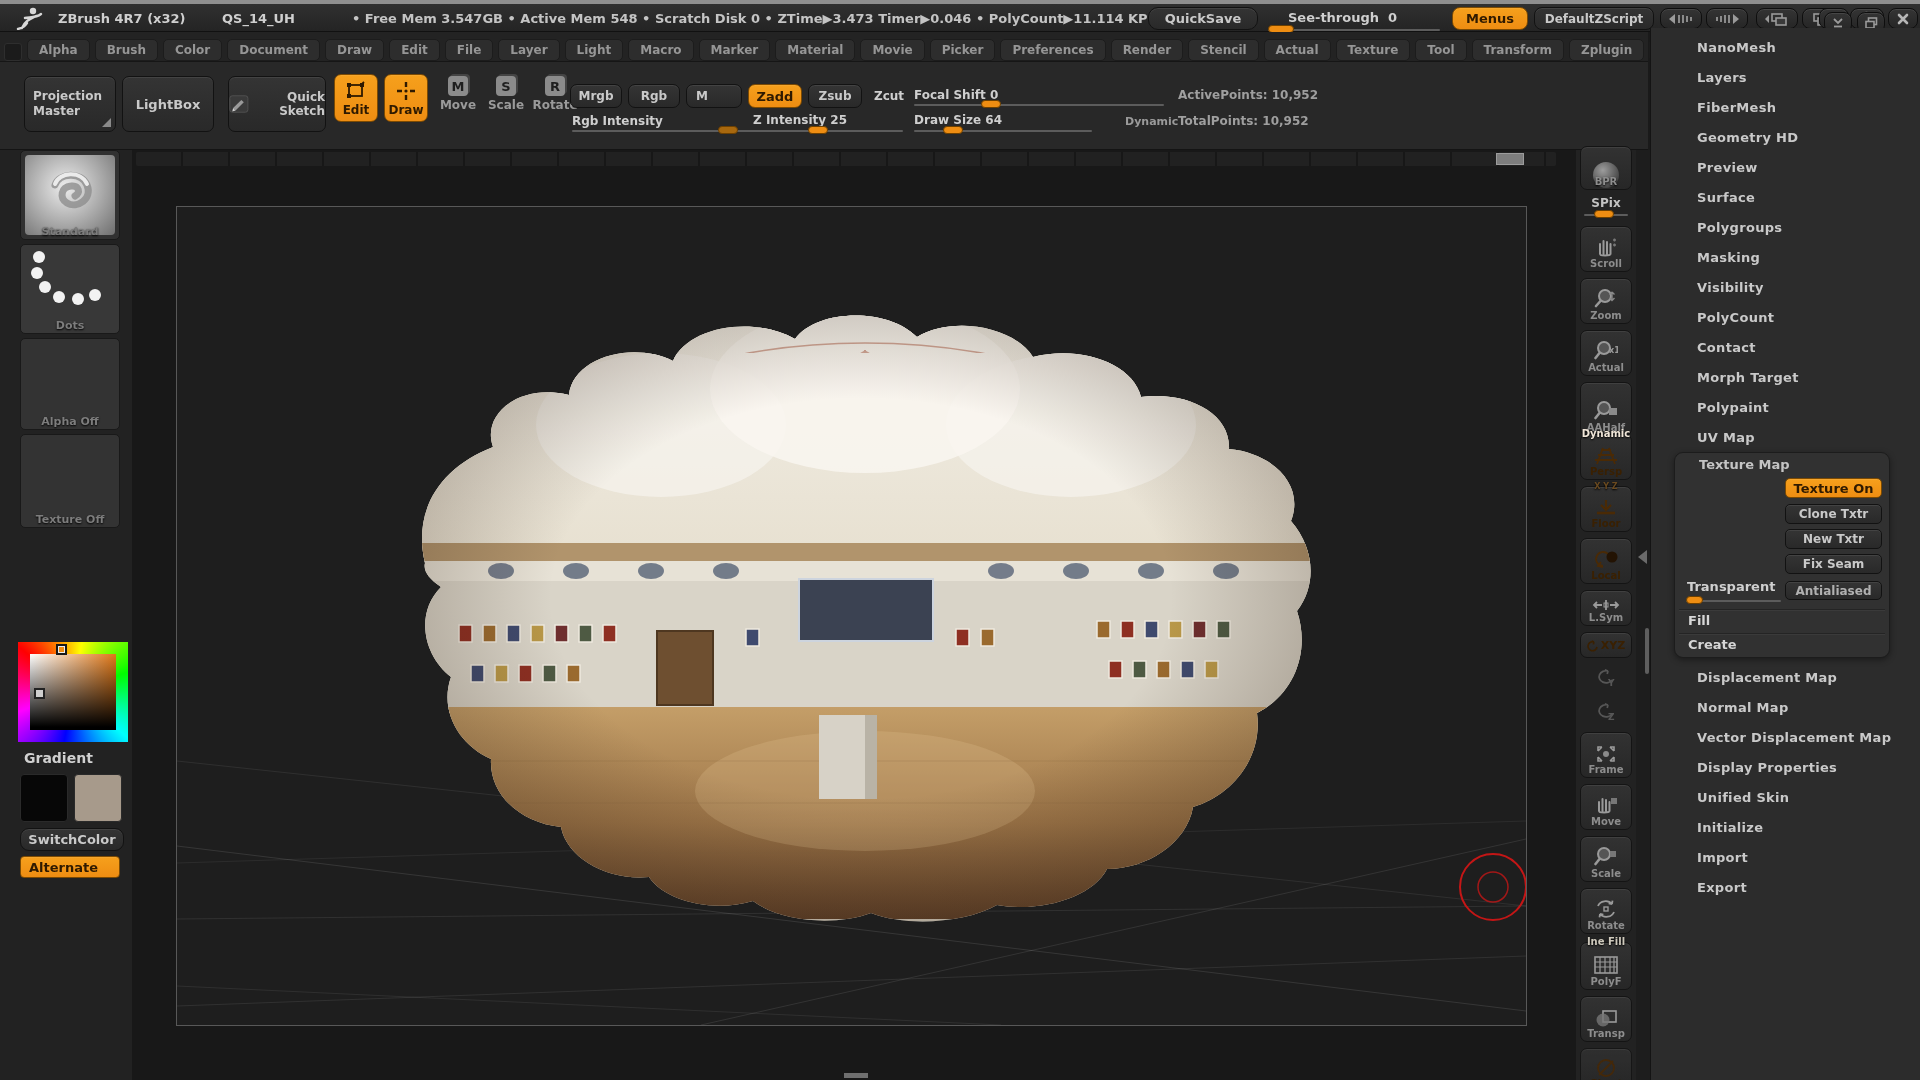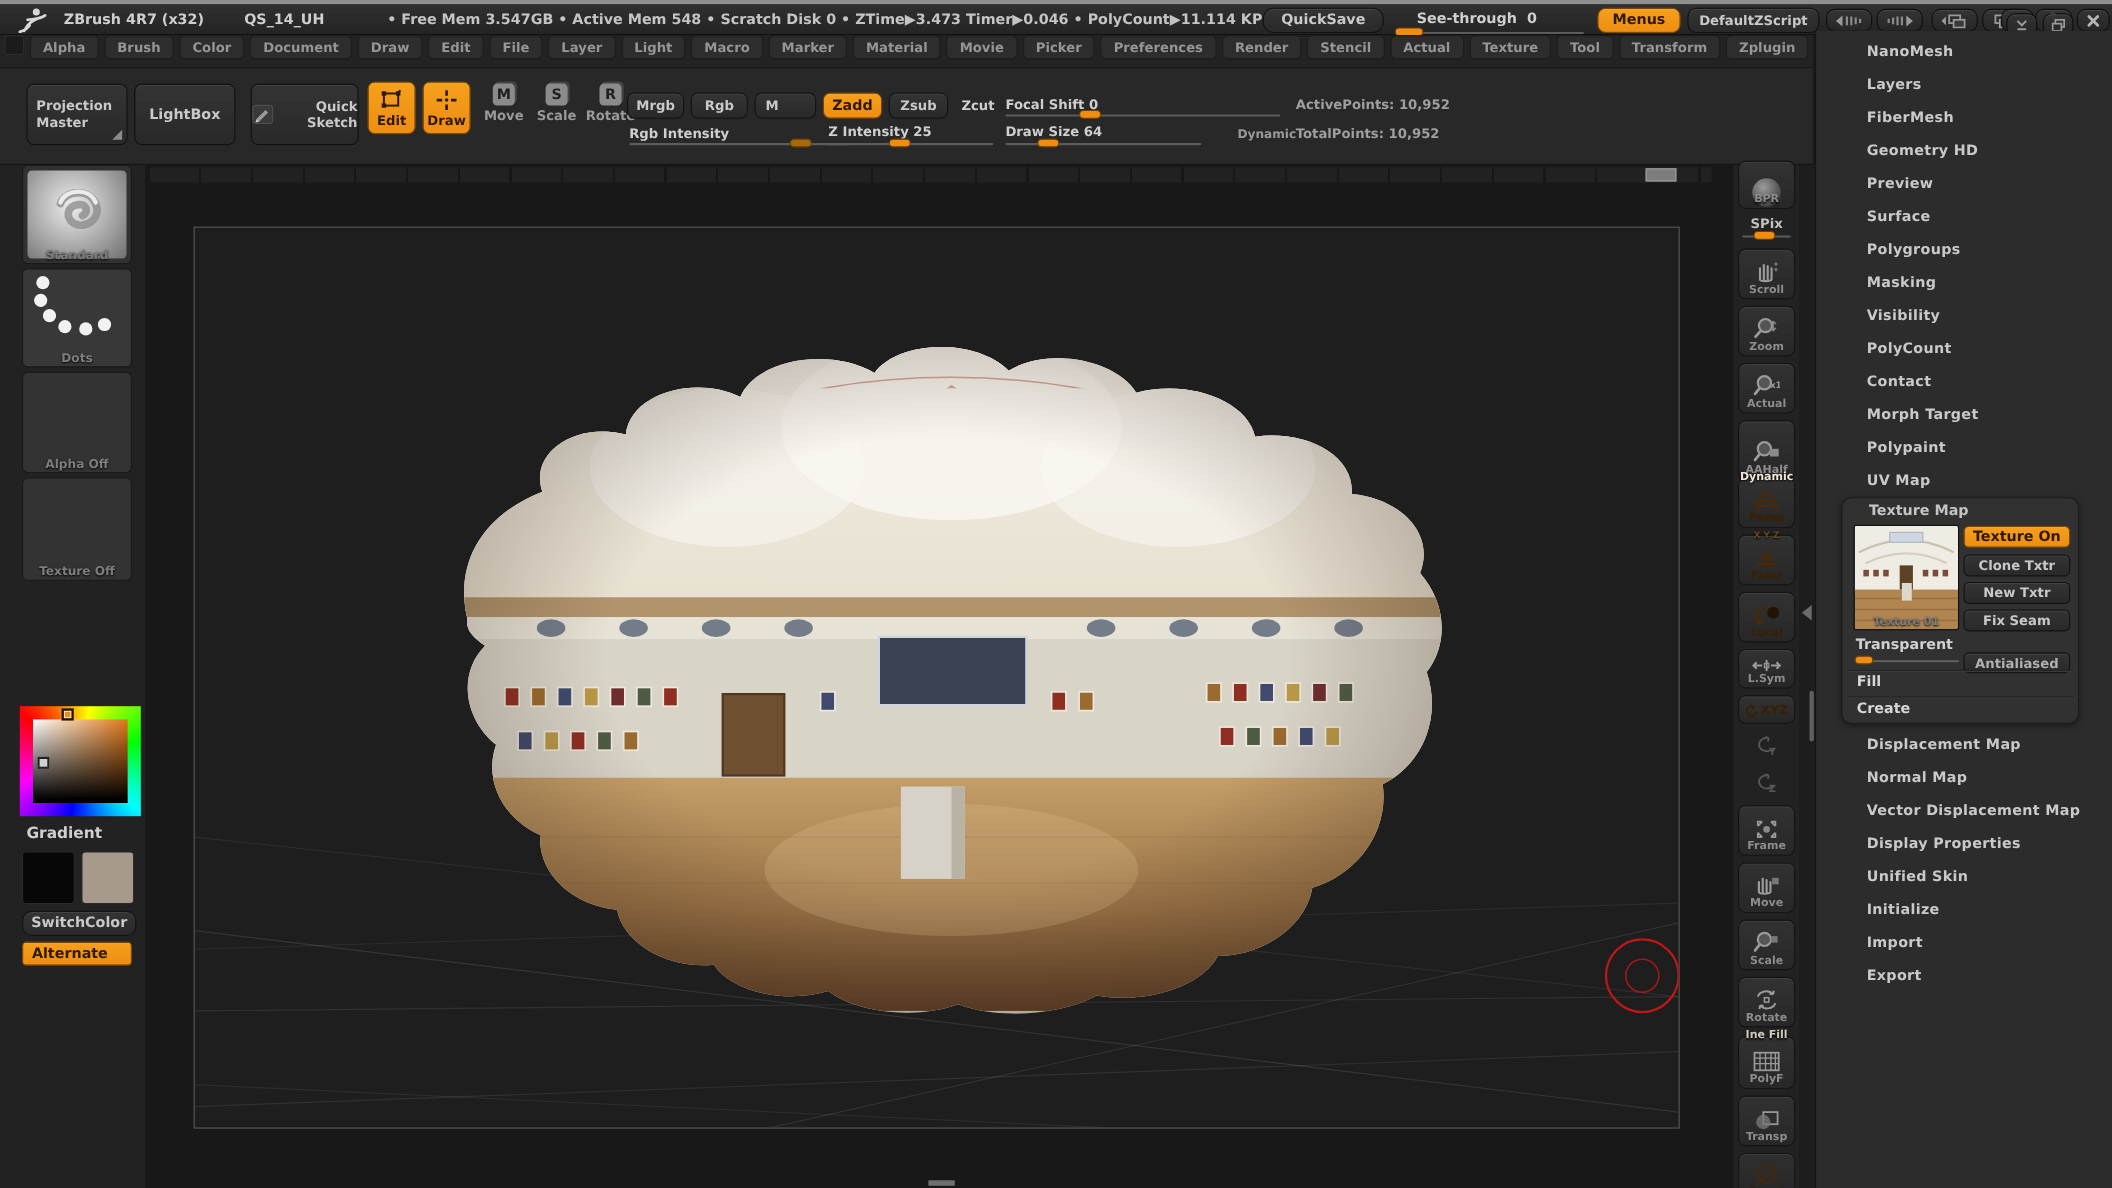--- a/index.html
+++ b/index.html
@@ -15,21 +15,21 @@
 .dim{color:#5d5d5d}
 .track{position:absolute;height:2px;background:#5c5c5c;border-radius:1px}
 .handle{position:absolute;width:20px;height:8px;border-radius:4px;background:var(--accent);border:1px solid #6d4000}
 
 #topstrip{left:0;top:0;width:1920px;height:4px;background:#8f8f8f}
 #titlebar{left:0;top:4px;width:1920px;height:28px;background:linear-gradient(#303030,#242424);border-bottom:1px solid #111}
 #titlebar .t{font-size:13px;color:#cfcfcf}
 .winbtn{background:linear-gradient(#343434,#262626);border:1px solid #0e0e0e;border-radius:8px;
   display:flex;align-items:center;justify-content:center;box-shadow:inset 0 1px 0 rgba(255,255,255,.09)}
 
-#menubar{left:0;top:32px;width:1648px;height:30px;background:#232323;display:flex;align-items:flex-start;gap:5px;padding-left:4px;border-bottom:1px solid #161616}
+#menubar{left:0;top:32px;width:1648px;height:30px;background:#232323;display:flex;align-items:flex-end;gap:5px;padding-left:4px;border-bottom:1px solid #161616}
 .mtab{background:#2d2d2d;border:1px solid #1c1c1c;border-radius:5px;padding:3px 11px;font-size:12px;color:#969696}
 
 #topshelf{left:0;top:62px;width:1648px;height:88px;background:#282828;border-bottom:1px solid #141414}
 .shlabel{position:absolute;font-size:12px;color:#cfcfcf;white-space:nowrap}
 .chip{position:absolute;display:flex;flex-direction:column;align-items:center;gap:2px;color:#9a9a9a;font-size:12px}
 .chipbox{width:20px;height:20px;background:#8b8b8b;color:#1f1f1f;border-radius:4px;display:flex;align-items:center;justify-content:center;font-size:13px;box-shadow:2px -2px 0 rgba(120,120,120,.35)}
 .toolbtn{position:absolute;display:flex;flex-direction:column;align-items:center;justify-content:center;gap:1px;font-size:12px}
 
 .thumb{position:absolute;left:20px;width:100px;background:#313131;border:1px solid #191919;border-radius:5px;overflow:hidden}
 .tlabel{position:absolute;left:0;right:0;bottom:1px;text-align:center;font-size:11px;color:#7d7d7d;text-shadow:0 1px 2px #000}
@@ -606,58 +606,37 @@
       <div class="pitem">Display Properties</div>
       <div class="pitem">Unified Skin</div>
       <div class="pitem">Initialize</div>
       <div class="pitem">Import</div>
       <div class="pitem">Export</div>
     </div>
   </div>
 
   <div class="abs" id="texmap">
     <div class="lbl" style="left:24px;top:4px;font-size:13px;color:#c4c4c4">Texture Map</div>
-    <div class="abs" style="left:10px;top:24px;width:96px;height:96px;background:#242424;border:1px solid #101010;border-radius:3px;overflow:hidden">
-      <svg width="94" height="94" viewBox="0 0 94 94">
-        <rect x="0" y="0" width="94" height="60" fill="#efece4"></rect>
-        <path d="M4 24 Q47 2 90 24" fill="none" stroke="#c9c2b2" stroke-width="2"></path>
-        <path d="M10 34 Q47 16 84 34" fill="none" stroke="#d6cfc0" stroke-width="2"></path>
-        <rect x="32" y="6" width="30" height="9" fill="#cfd8e2" stroke="#a9b4c2"></rect>
-        <rect x="41" y="36" width="12" height="22" fill="#5d4226"></rect>
-        <g fill="#7a4a3a">
-            <rect x="8" y="40" width="5" height="6"></rect>
-            <rect x="17" y="40" width="5" height="6"></rect>
-            <rect x="26" y="40" width="5" height="6"></rect>
-            <rect x="62" y="40" width="5" height="6"></rect>
-            <rect x="71" y="40" width="5" height="6"></rect>
-            <rect x="80" y="40" width="5" height="6"></rect>
-          </g>
-        <rect x="0" y="58" width="94" height="36" fill="#b08550"></rect>
-        <path d="M0 66 H94 M0 76 H94 M0 86 H94" stroke="#96703f" stroke-width="1.4"></path>
-        <rect x="43" y="52" width="9" height="16" fill="#ddd8cd"></rect>
-      </svg>
-      <div class="tlabel" style="font-size:10px">Texture 01</div>
-    </div>
     <div class="btn org tmbtn" style="top:25px;font-size:13px">
         <span>Texture On</span>
       </div>
     <div class="btn tmbtn" style="top:51px">
         <span>Clone Txtr</span>
       </div>
     <div class="btn tmbtn" style="top:76px">
         <span>New Txtr</span>
       </div>
     <div class="btn tmbtn" style="top:101px">
         <span>Fix Seam</span>
       </div>
 
     <div class="lbl" style="left:12px;top:126px;font-size:13px;color:#d0d0d0">Transparent</div>
     <div class="track" style="left:11px;top:147px;width:95px"></div>
     <div class="handle" style="left:11px;top:143px;width:17px"></div>
-    <div class="btn tmbtn" style="top:140px;height:19px;color:#b0b0b0">
+    <div class="btn tmbtn" style="top:128px;height:19px;color:#b0b0b0">
         <span>Antialiased</span>
       </div>
 
     <div class="sep" style="top:156px"></div>
     <div class="lbl" style="left:13px;top:160px;font-size:13px;color:#d6d6d6">Fill</div>
     <div class="sep" style="top:180px"></div>
     <div class="lbl" style="left:13px;top:184px;font-size:13px;color:#d6d6d6">Create</div>
   </div>
 
 </div>

